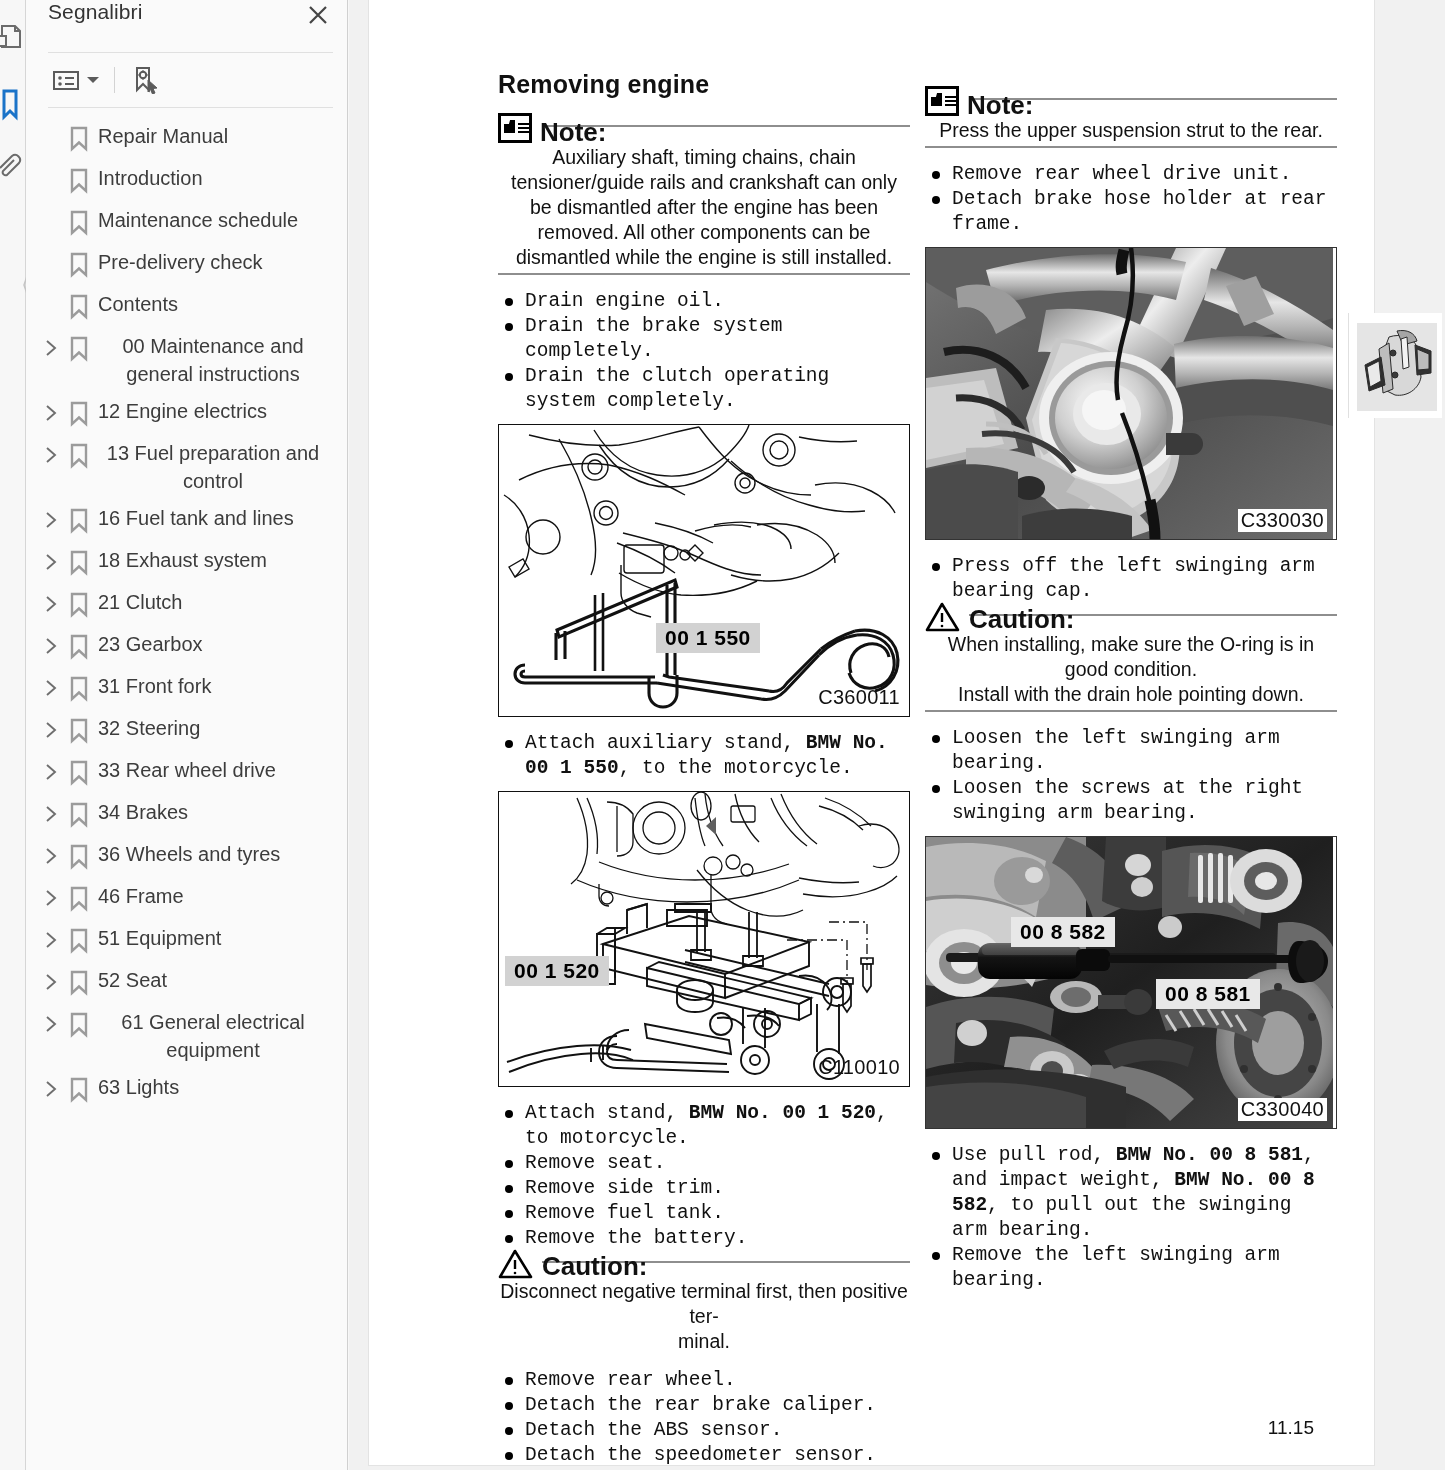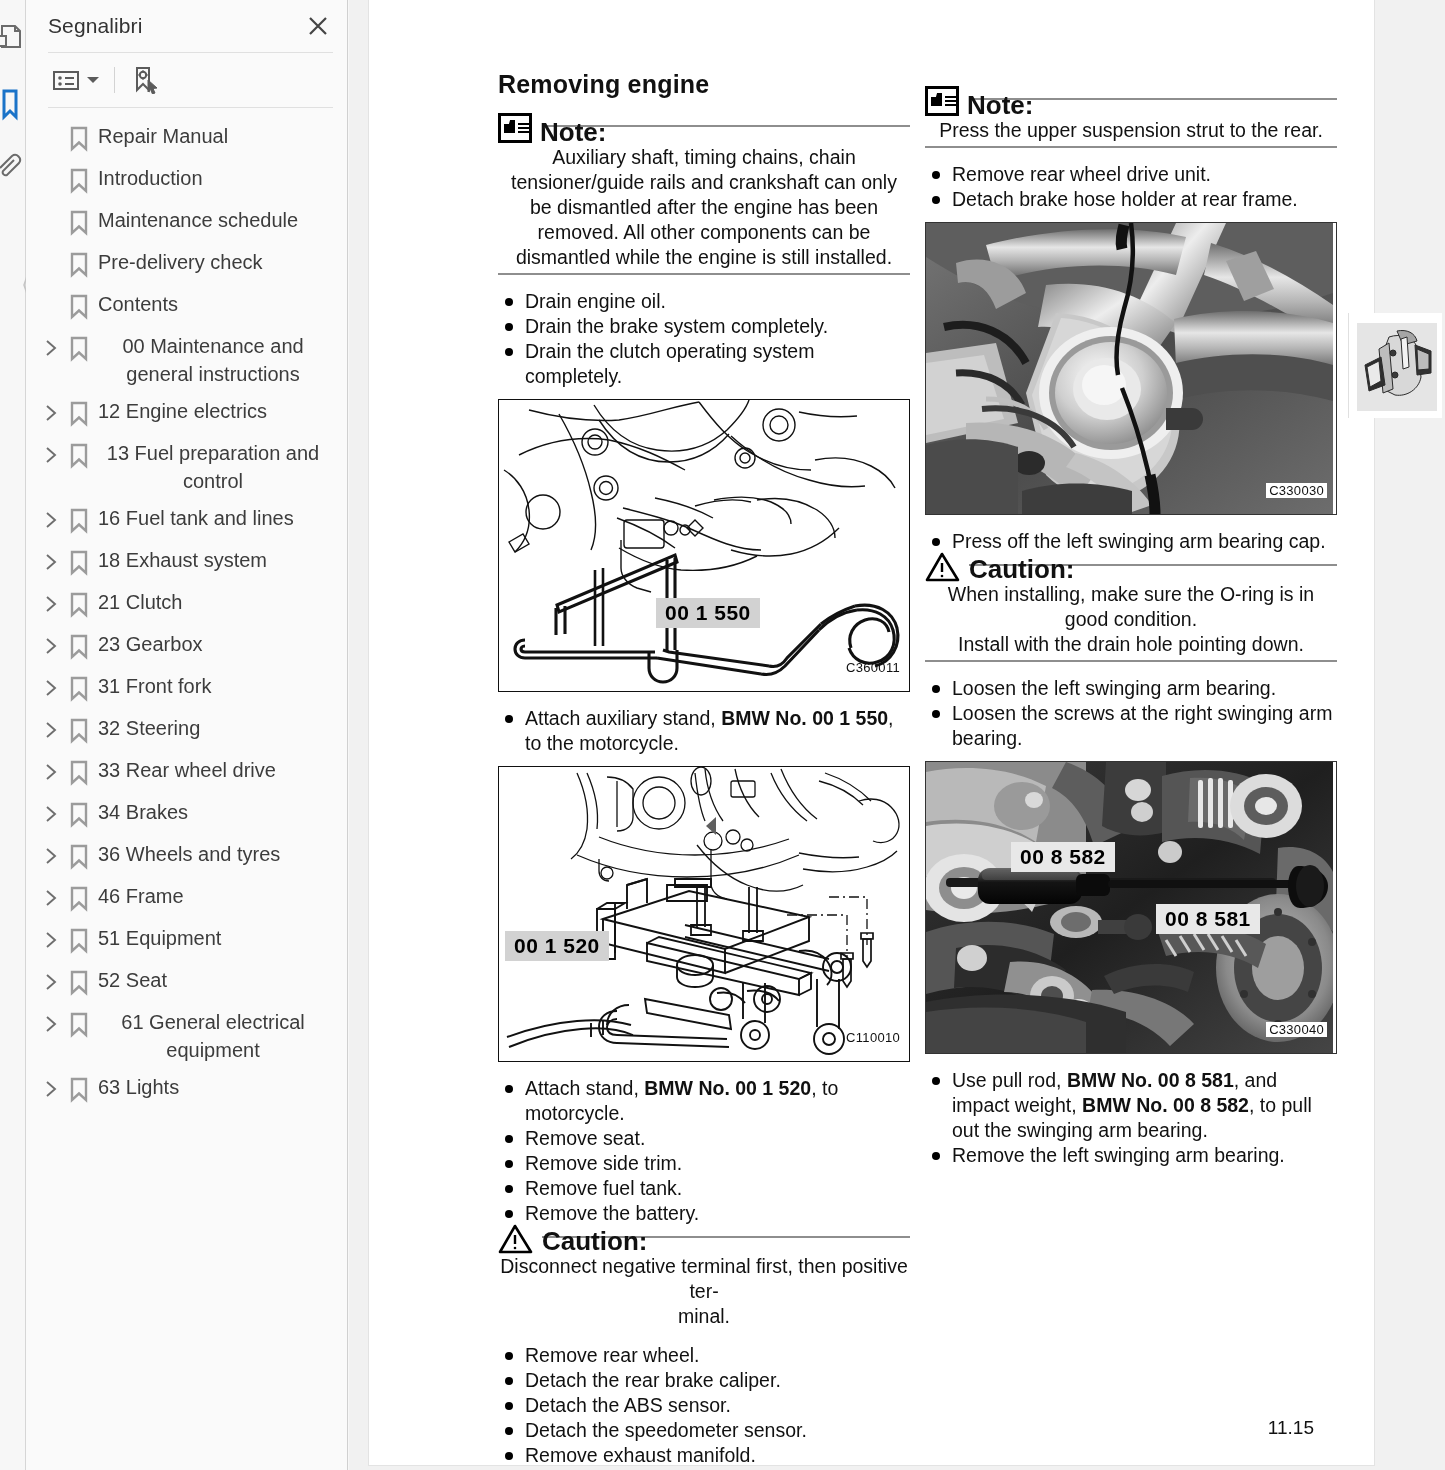--- a/index.html
+++ b/index.html
@@ -22,21 +22,21 @@
   #rail-collapse{
     position:absolute;left:20px;top:248px;width:22px;height:74px;color:#bdbdbd;
   }
   
   #bookmarks-panel{
     position:absolute;left:26px;top:0;width:322px;height:1470px;
     background:#fafafa;border-right:1px solid #d0d0d0;
     box-sizing:border-box;
   }
   #bm-header{
-    height:52px;display:flex;align-items:center;
+    height:52px;display:flex;align-items:flex-start;
     padding:0 14px 0 22px;box-sizing:border-box;
   }
   #bm-title{font-size:21px;color:#333;flex:1;letter-spacing:.1px;}
   #bm-close{
     width:30px;height:30px;display:flex;align-items:center;justify-content:center;
     color:#444;cursor:pointer;
   }
   #bm-divider1{height:1px;background:#e0e0e0;margin:0 14px 0 22px;}
   #bm-toolbar{height:54px;display:flex;align-items:center;padding-left:22px;gap:0;}
   .tb-btn{
@@ -110,34 +110,34 @@
     background:#000;box-shadow:0 4px 0 0 #000, 0 8px 0 0 #000;
   }
   .caution-glyph{
     width:36px;height:28px;flex:0 0 36px;position:relative;
   }
   .caution-glyph svg{display:block;}
   .callout-word{font-size:26px;font-weight:bold;line-height:20px;padding-bottom:1px;}
   .callout-body{font-size:19.5px;line-height:25px;margin-top:2px;}
   .callout-body div{white-space:pre-wrap;text-align:center;}
   
-  ul.bl{list-style:none;margin:14px 0 10px 0;padding:0;}
+  ul.bl{list-style:none;margin:14px 0 10px 0;padding:0;font-family:Liberation Mono, monospace;}
   ul.bl li{
     position:relative;padding-left:27px;font-size:19.5px;line-height:25px;
     margin:0;
   }
   ul.bl li:before{
     content:"";position:absolute;left:7px;top:9px;width:8px;height:8px;
     border-radius:50%;background:#000;
   }
   ul.bl li b{font-weight:bold;}
   
   .fig{position:relative;border:1px solid #111;background:#fff;margin:8px 0 0 0;box-sizing:border-box;}
   .fig .fig-id{
-    position:absolute;right:9px;bottom:16px;font-size:13px;color:#111;letter-spacing:.3px;
+    position:absolute;right:9px;bottom:7px;font-size:20px;color:#111;letter-spacing:.3px;
   }
   .fig.photo .fig-id{background:#fff;padding:0 3px;}
   .callnum{
     position:absolute;background:#d2d2d2;color:#000;font-weight:bold;
     font-size:21px;padding:3px 9px;letter-spacing:.5px;white-space:nowrap;
   }
   .fig.photo{border:1px solid #333;}
   .fig.photo .callnum{background:#e8e8e8;}
   .page-num{
     position:absolute;right:60px;bottom:26px;font-size:19px;color:#111;

